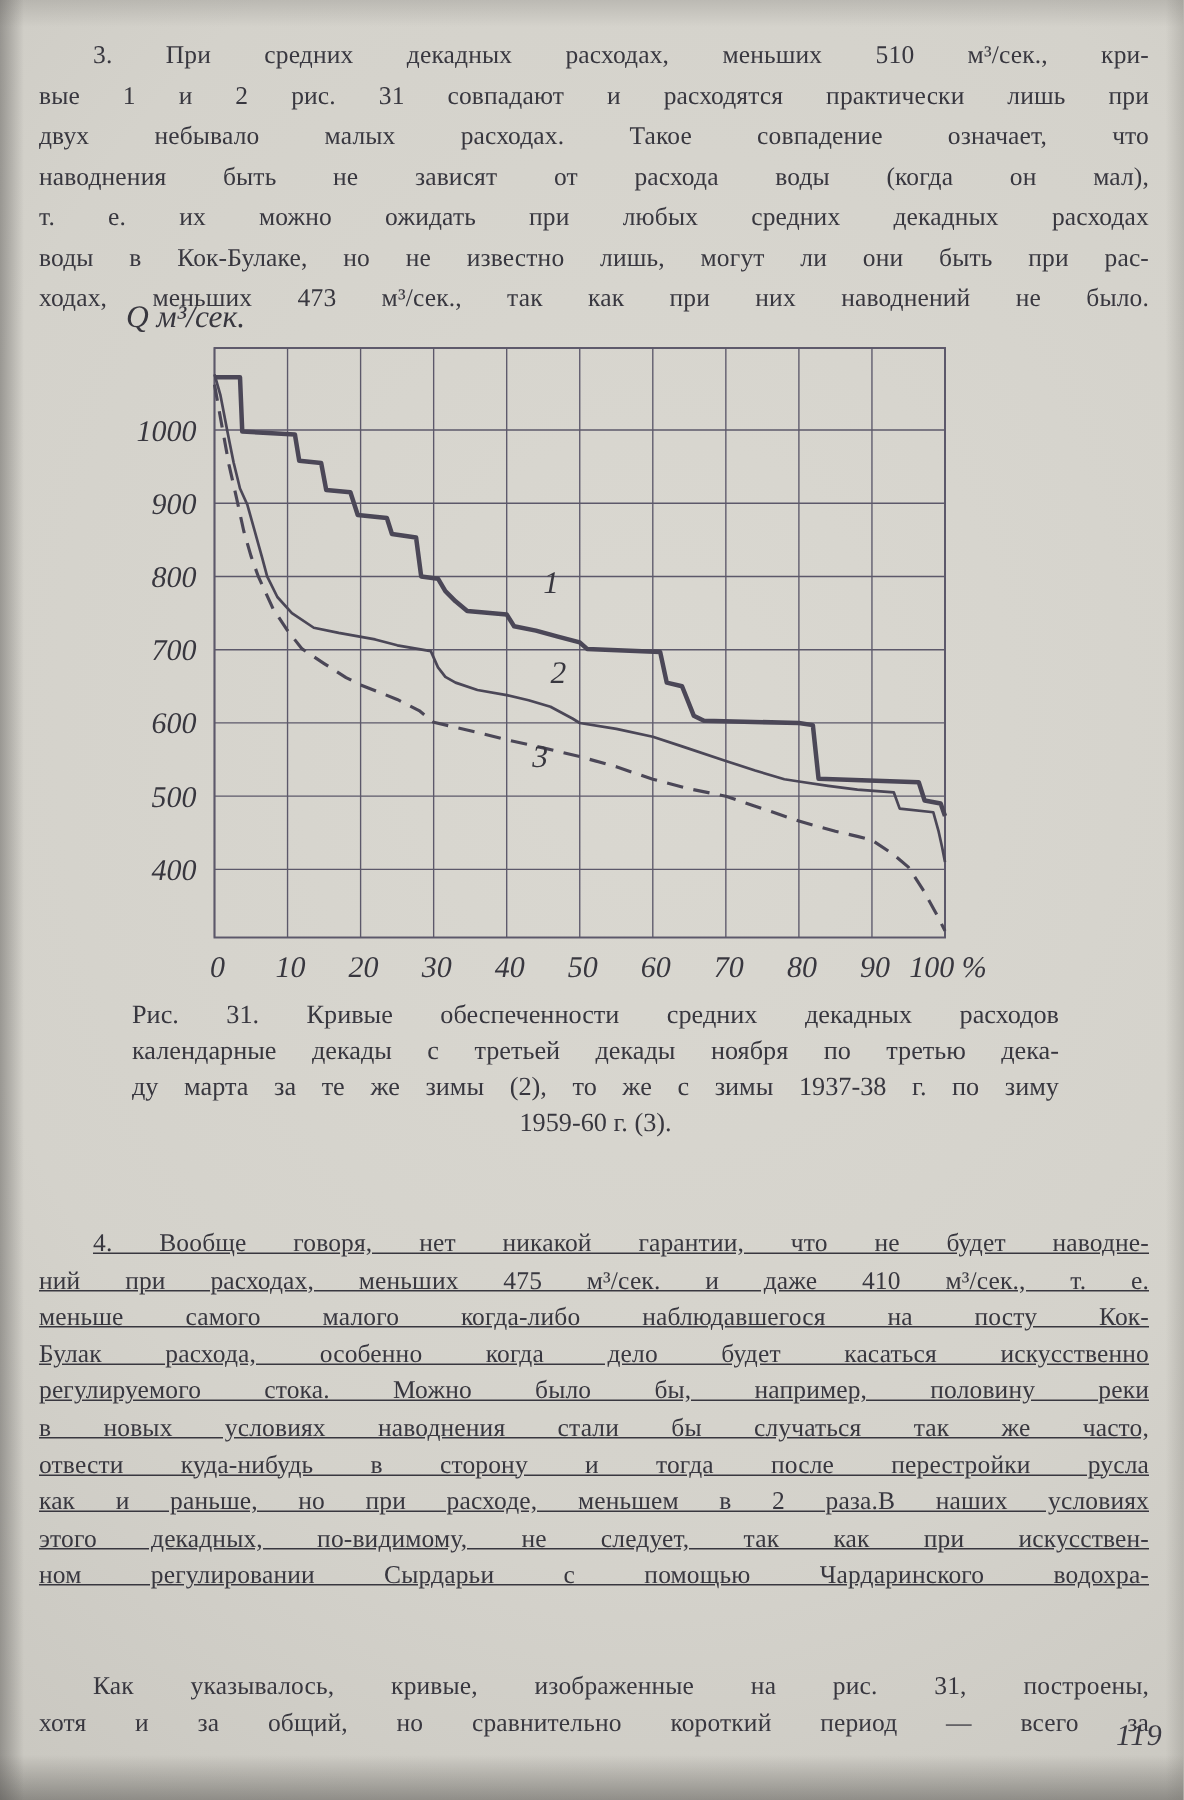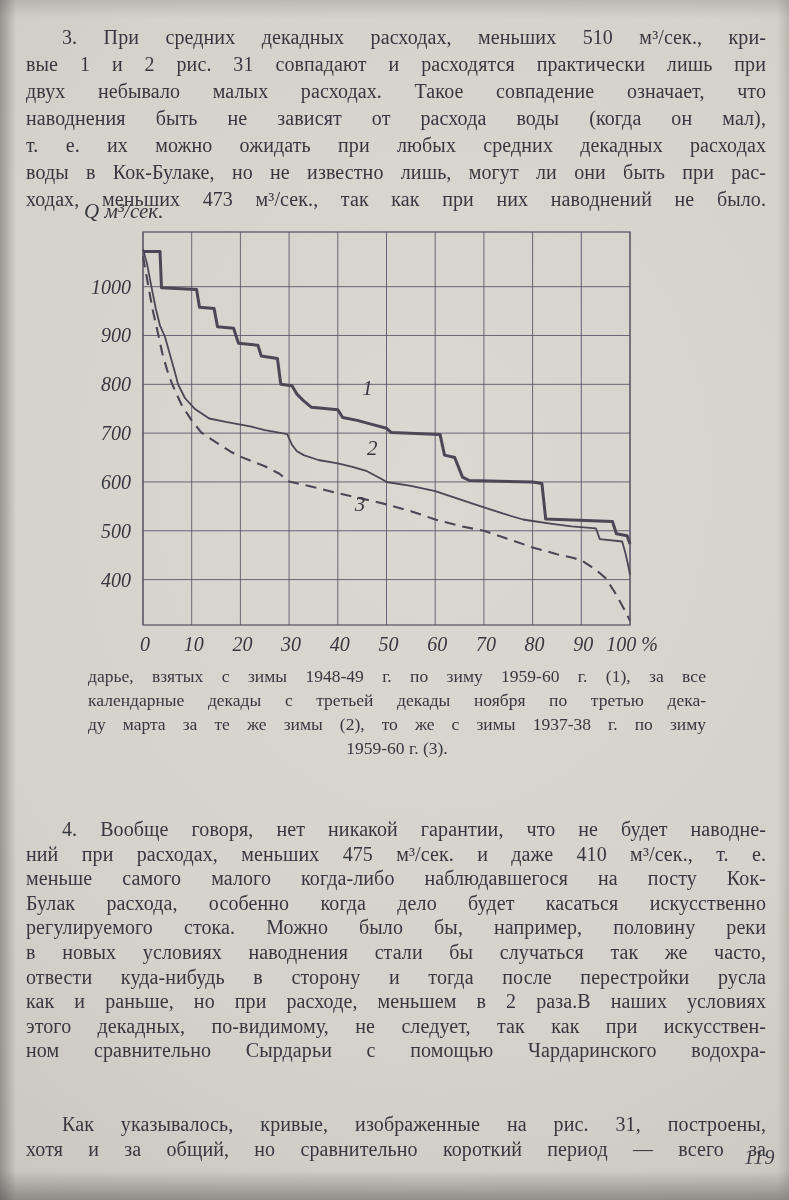--- a/index.html
+++ b/index.html
@@ -11,30 +11,30 @@
   .page{
     position:relative;width:789px;height:1200px;
     color:#38373f;
     background:
       linear-gradient(90deg, rgba(82,80,78,.45) 0px, rgba(82,80,78,0) 16px),
       linear-gradient(270deg, rgba(120,118,112,.28) 0px, rgba(0,0,0,0) 12px),
       linear-gradient(0deg, rgba(58,56,53,.42) 0px, rgba(0,0,0,0) 30px),
       linear-gradient(180deg, rgba(112,110,106,.25) 0px, rgba(0,0,0,0) 18px),
       radial-gradient(120% 95% at 55% 40%, #dad8d1 0%, #d4d2cb 50%, #c8c6bf 80%, #b2b0aa 100%);
   }
-  .para{position:absolute;left:26px;width:740px;font-size:20px;}
+  .para{position:absolute;left:26px;width:740px;font-size:17px;}
   .para .tline{
     text-align:justify;text-align-last:justify;
     white-space:normal;height:27px;line-height:26px;
     letter-spacing:.1px;
   }
   .para .tline.loose{text-align-last:left;}
   .para .tline.ind{text-indent:36px;}
   #para3{top:24px;}
-  #para4a{top:817px;}
+  #para4a{top:817px;text-decoration:underline;}
   #para4a .tline, #para4b .tline{height:24.6px;line-height:24.2px;}
   #para4b{top:1112px;}
   .figure-caption{
     position:absolute;left:88px;top:665px;width:618px;
     font-size:17.5px;
   }
   .figure-caption .tline{
     text-align:justify;text-align-last:justify;
     height:24px;line-height:23.5px;
   }
@@ -110,37 +110,37 @@
         <path d="M65.0 53.5 L82.0 53.5 L83.5 89.7 L118.6 91.6 L121.5 109.2 L136.1 110.6 L139.5 128.7 L155.6 130.2 L160.5 145.3 L179.9 147.3 L183.3 158.0 L199.4 160.4 L202.8 186.3 L214.0 187.8 L218.9 196.1 L225.7 202.9 L233.5 209.3 L259.8 211.7 L264.7 219.5 L279.3 222.4 L293.9 226.4 L308.5 230.3 L313.4 234.6 L362.1 236.6 L366.5 257.1 L376.7 259.5 L384.5 279.1 L391.3 282.5 L454.6 284.0 L463.9 285.4 L467.7 321.1 L534.5 323.5 L538.4 335.7 L549.1 337.7 L552.0 346.0" fill="none" stroke="#4b4757" stroke-width="3" stroke-linejoin="round"></path>
         <path d="M65.0 51.6 L68.9 65.2 L73.8 90.6 L77.7 110.2 L82.0 127.7 L86.9 138.5 L91.8 156.0 L96.7 173.6 L100.1 186.3 L106.9 200.0 L116.6 210.7 L131.2 220.5 L147.8 223.9 L172.1 228.3 L186.8 232.2 L209.2 236.1 L214.0 246.9 L218.9 253.2 L225.7 257.1 L240.3 262.0 L259.8 265.4 L274.4 268.8 L289.0 273.2 L303.6 281.0 L308.5 284.0 L332.9 287.9 L357.2 293.2 L376.7 299.6 L405.9 309.3 L425.4 315.7 L444.9 321.5 L454.6 323.0 L474.1 325.9 L493.6 328.4 L517.9 330.3 L521.8 341.1 L544.2 343.5 L547.6 355.7 L550.1 367.0 L552.0 376.7" fill="none" stroke="#4b4757" stroke-width="1.8" stroke-linejoin="round"></path>
         <path d="M65.0 58.4 L69.9 85.7 L74.7 112.1 L79.6 133.6 L84.5 156.0 L89.3 172.6 L94.2 186.3 L104.0 207.8 L113.7 222.4 L123.4 234.6 L138.1 244.4 L152.7 253.7 L162.4 258.6 L177.0 264.4 L186.8 268.3 L201.4 275.7 L211.1 283.5 L225.7 286.9 L240.3 290.3 L259.8 295.2 L284.1 300.6 L308.5 306.4 L332.9 313.2 L357.2 321.5 L381.6 327.9 L405.9 332.8 L430.3 341.1 L454.6 349.4 L478.9 356.2 L493.6 359.6 L503.3 362.1 L517.9 371.8 L527.6 380.1 L537.4 395.3 L547.1 412.8 L552.0 422.6" fill="none" stroke="#4b4757" stroke-width="2.1" stroke-linejoin="round" stroke-dasharray="11 7"></path>
         <text x="284.15" y="197.0583850931677" font-size="21" font-style="italic" fill="#38373f">1</text>
         <text x="289.02" y="257.1068322981366" font-size="21" font-style="italic" fill="#38373f">2</text>
         <text x="276.845" y="313.2496894409938" font-size="21" font-style="italic" fill="#38373f">3</text>
       </svg>
   </div>
 
   <div class="figure-caption">
-      <div class="tline">дарье, взятых с зимы 1948-49 г. по зиму 1959-60 г. (1), за все</div>
+      <div class="tline">Рис. 31. Кривые обеспеченности средних декадных расходов</div>
       <div class="tline">календарные декады с третьей декады ноября по третью дека-</div>
       <div class="tline">ду марта за те же зимы (2), то же с зимы 1937-38 г. по зиму</div>
       <div class="tline loose">1959-60 г. (3).</div>
     </div>
 
   <div id="para4a" class="para">
       <div class="tline ind">4. Вообще говоря, нет никакой гарантии, что не будет наводне-</div>
       <div class="tline">ний при расходах, меньших 475 м³/сек. и даже 410 м³/сек., т. е.</div>
       <div class="tline">меньше самого малого когда-либо наблюдавшегося на посту Кок-</div>
       <div class="tline">Булак расхода, особенно когда дело будет касаться искусственно</div>
       <div class="tline">регулируемого стока. Можно было бы, например, половину реки</div>
       <div class="tline">в новых условиях наводнения стали бы случаться так же часто,</div>
       <div class="tline">отвести куда-нибудь в сторону и тогда после перестройки русла</div>
       <div class="tline">как и раньше, но при расходе, меньшем в 2 раза.В наших условиях</div>
       <div class="tline">этого декадных, по-видимому, не следует, так как при искусствен-</div>
-      <div class="tline">ном сравнительно Сырдарьи с помощью Чардаринского водохра-</div>
+      <div class="tline">ном регулировании Сырдарьи с помощью Чардаринского водохра-</div>
     </div>
 
   <div id="para4b" class="para">
       <div class="tline ind">Как указывалось, кривые, изображенные на рис. 31, построены,</div>
       <div class="tline">хотя и за общий, но сравнительно короткий период — всего за</div>
     </div>
 
   <div class="page-number">119</div>
 
 </div>

